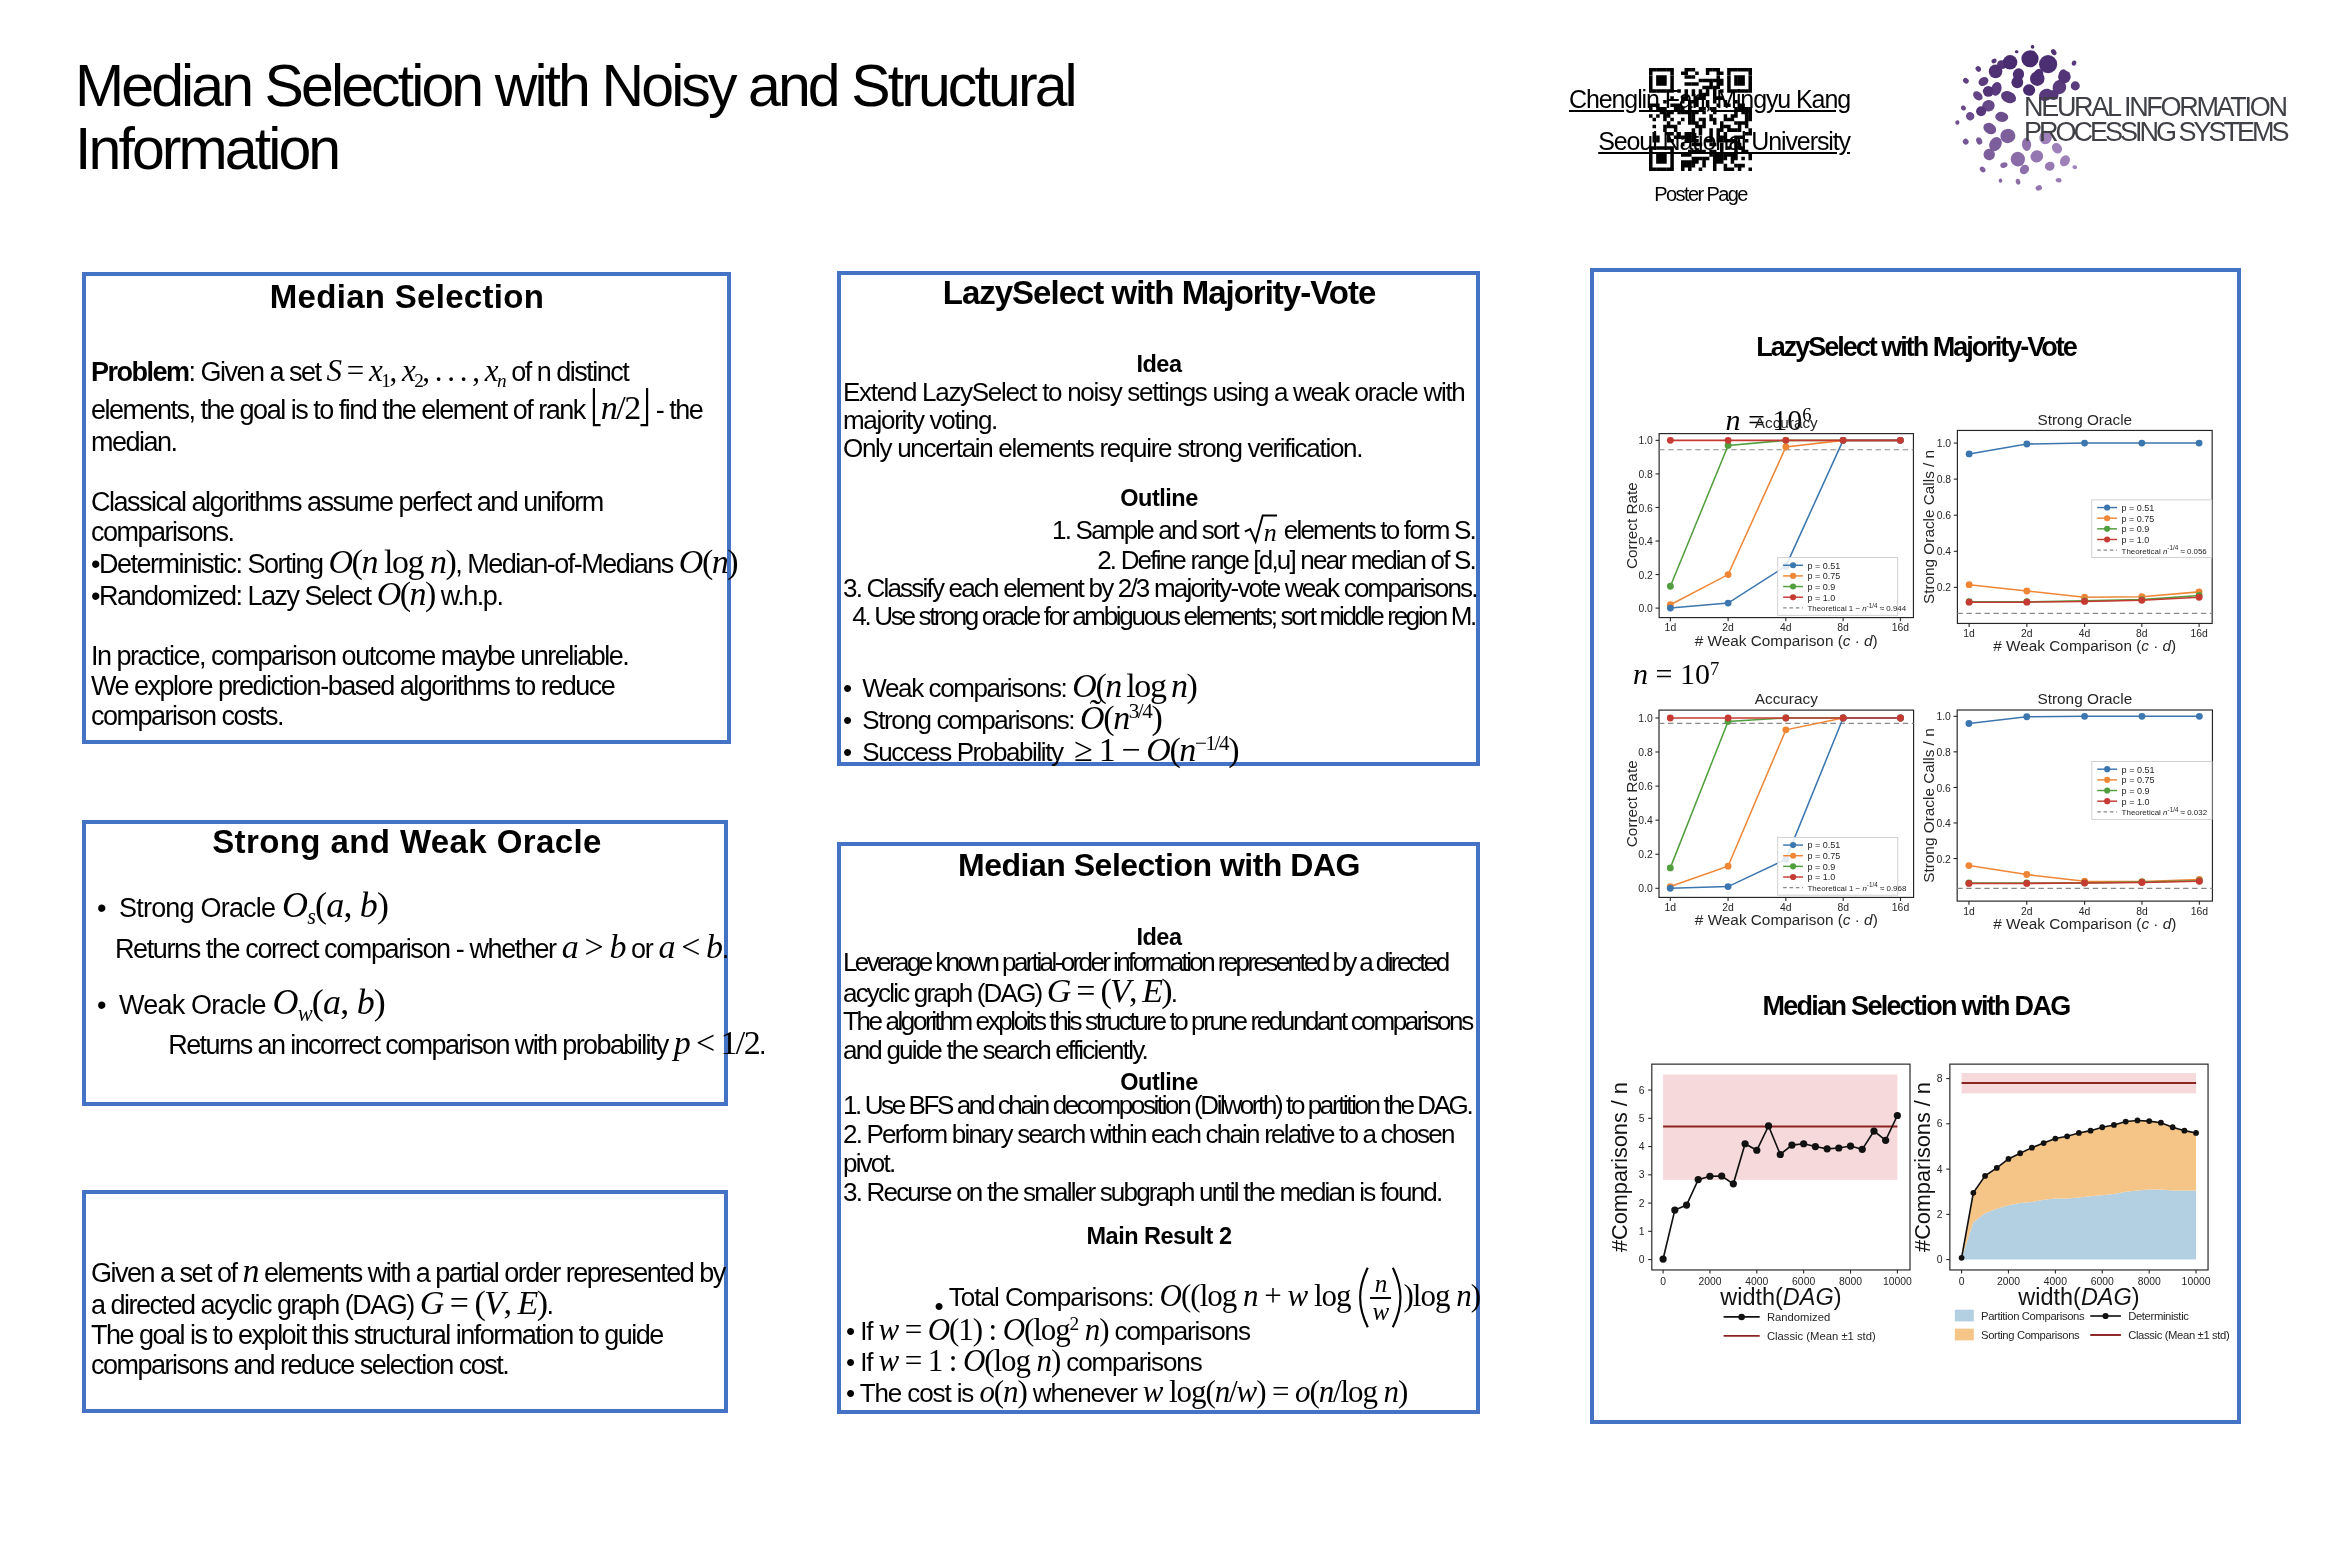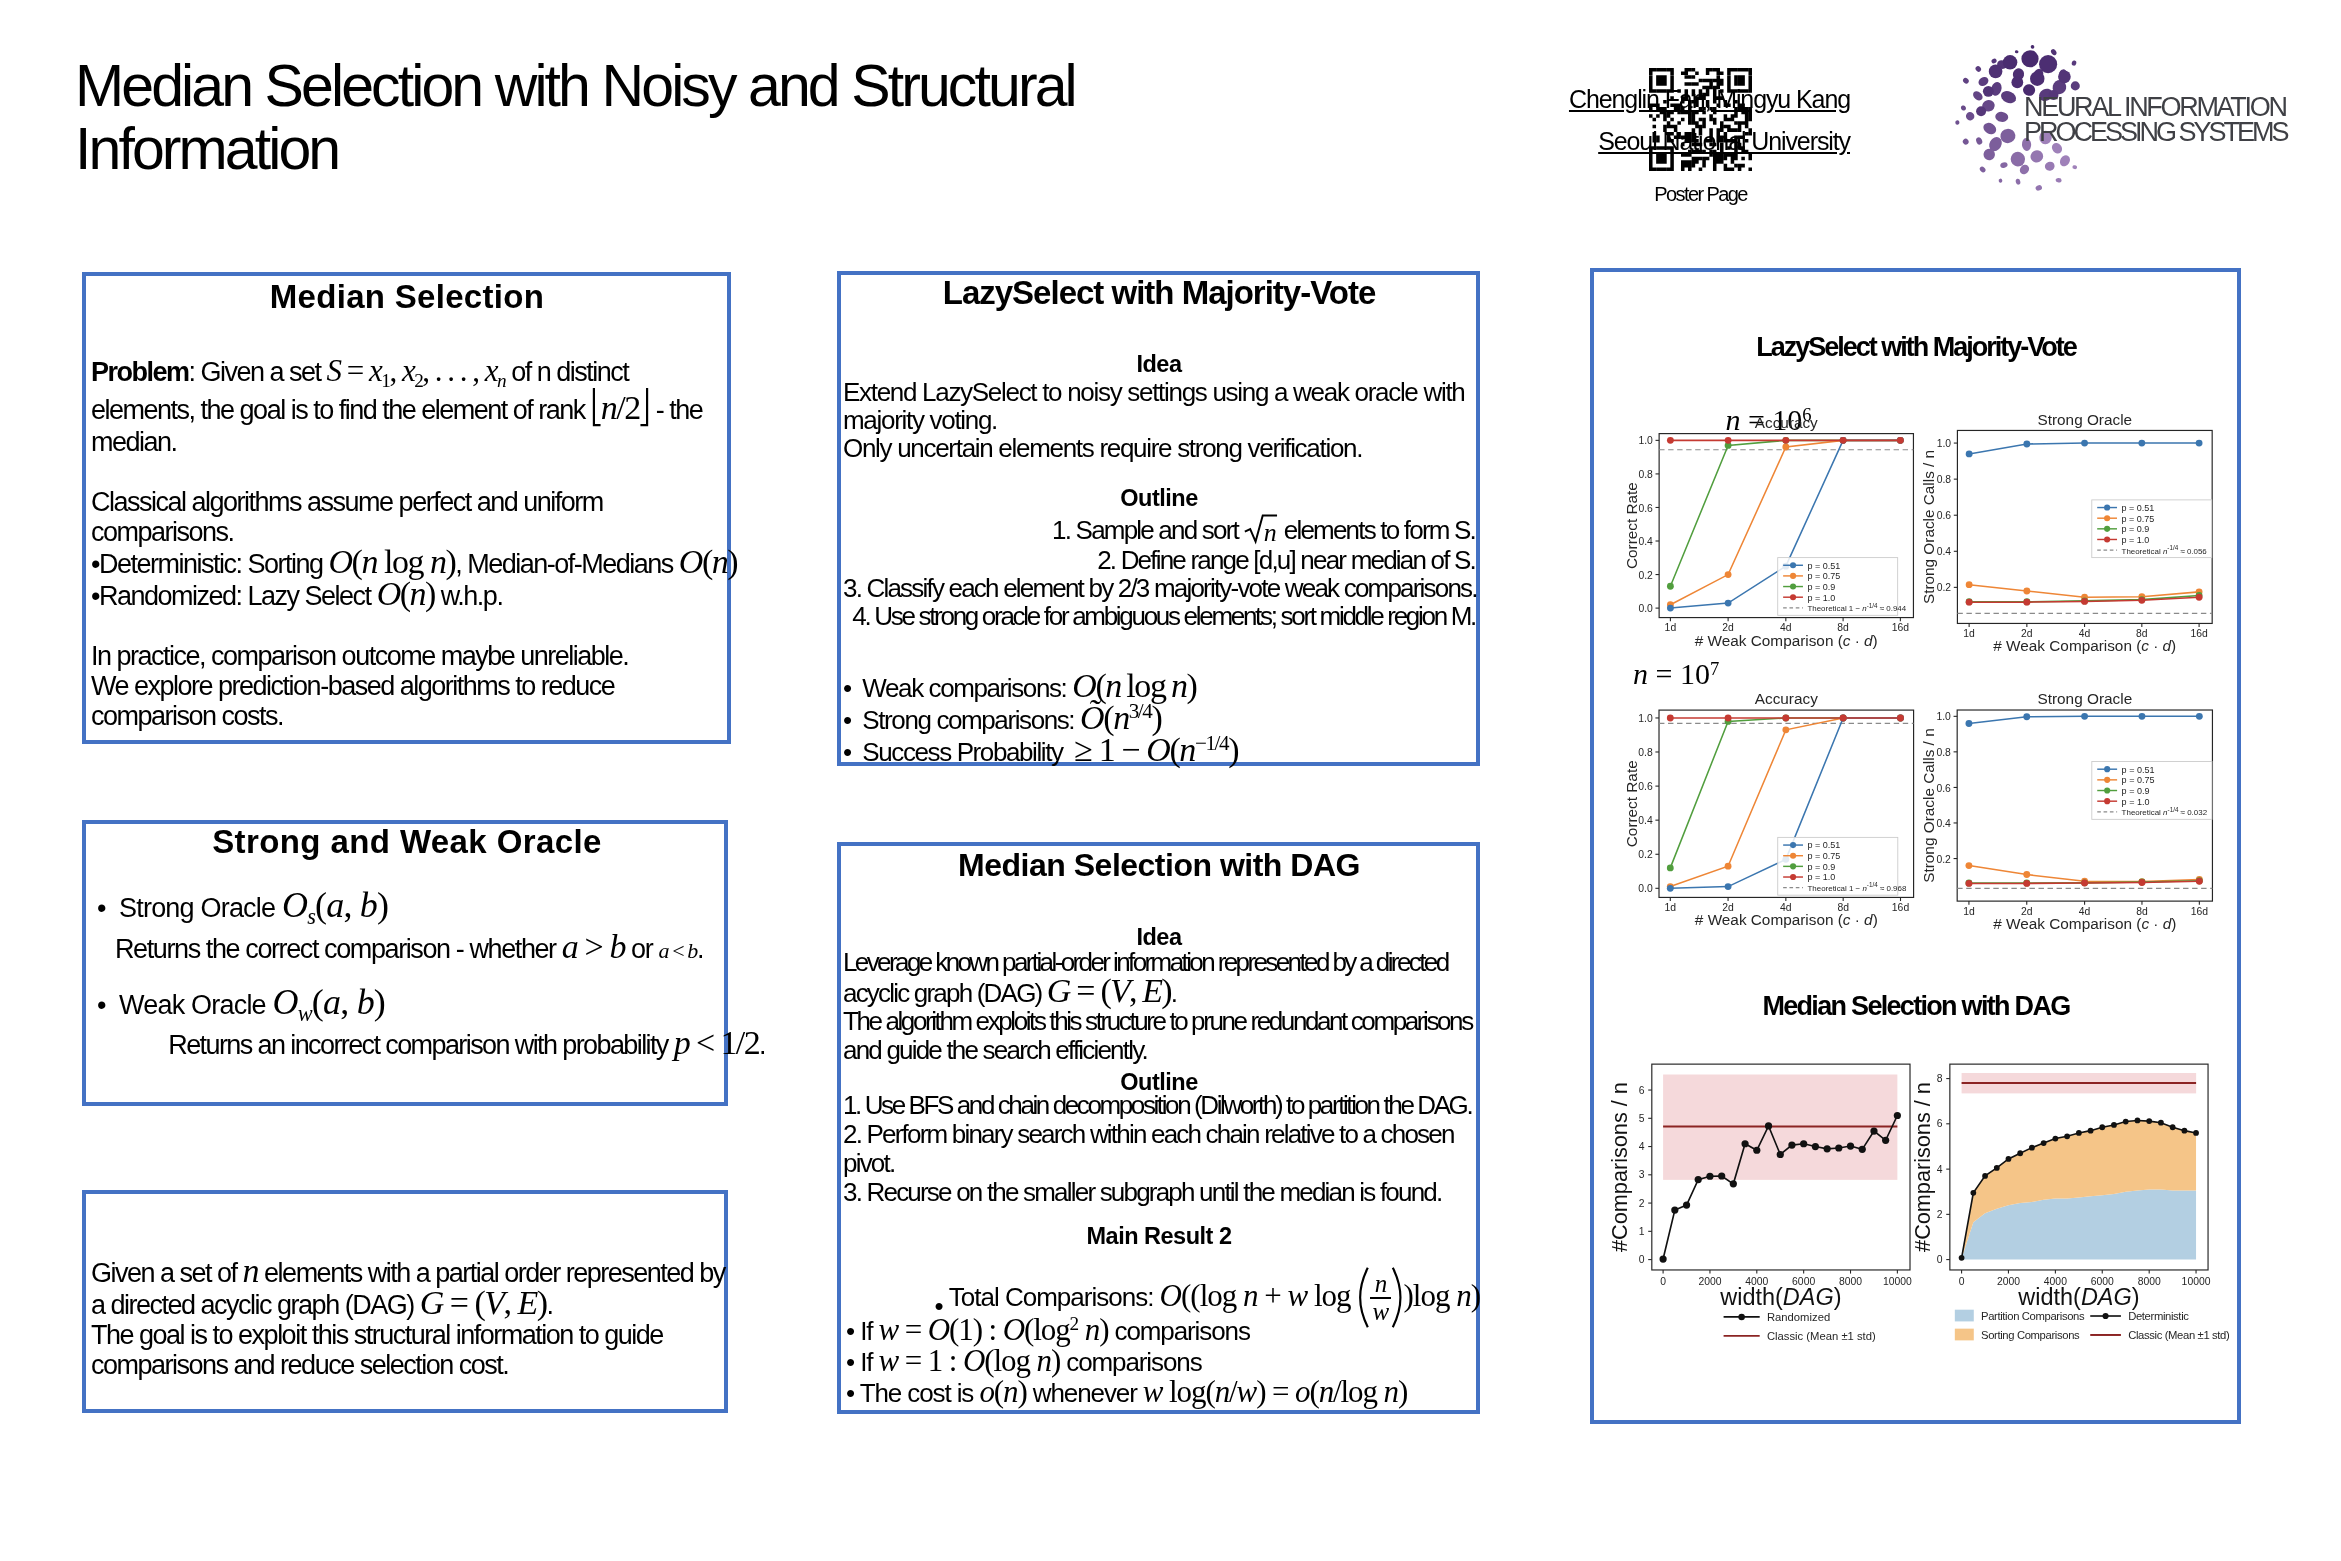--- a/index.html
+++ b/index.html
@@ -86,21 +86,21 @@
 <div style="position:absolute;left:837px;top:842px;width:635px;height:564px;border:4.5px solid #4472C4;background:#fff"></div>
 <div style="position:absolute;left:1590px;top:268px;width:643px;height:1148px;border:4.5px solid #4472C4;background:#fff"></div>
 <div class="abs" style="left:82px;top:280px;width:650px;font-size:33px;line-height:33px;text-align:center;white-space:nowrap;letter-spacing:0.3px;"><b>Median Selection</b></div>
 <div class="abs" style="left:91px;top:356px;width:632px;font-size:27px;line-height:30px;text-align:left;white-space:nowrap;letter-spacing:-1.5px;"><b>Problem</b>: Given a set <span class="f" style="font-size:31px"><i>S</i> = <i>x</i><sub>1</sub>, <i>x</i><sub>2</sub>, . . . , <i>x</i><sub><i>n</i></sub></span> of n distinct<br>elements, the goal is to find the element of rank <svg width="10" height="40" viewBox="0 0 11 44" style="vertical-align:-8.1px">
         <path d="M3.2 1 L3.2 42 L10.5 42" fill="none" stroke="#000" stroke-width="2.4"></path>
       </svg><span class="f" style="font-size:34px"><i>n</i>/2</span><svg width="10" height="40" viewBox="0 0 11 44" style="vertical-align:-8.1px">
         <path d="M7.8 1 L7.8 42 L0.5 42" fill="none" stroke="#000" stroke-width="2.4"></path>
       </svg> - the<br>median.<br>&nbsp;<br>Classical algorithms assume perfect and uniform<br>comparisons.<br>•Deterministic: Sorting <span class="f" style="font-size:34px"><i>O</i>(<i>n</i> log <i>n</i>)</span>, Median-of-Medians <span class="f" style="font-size:34px"><i>O</i>(<i>n</i>)</span><br>•Randomized: Lazy Select <span class="f" style="font-size:34px"><i>O</i>(<i>n</i>)</span> w.h.p.<br>&nbsp;<br>In practice, comparison outcome maybe unreliable.<br>We explore prediction-based algorithms to reduce<br>comparison costs.</div>
 <div class="abs" style="left:82px;top:825px;width:650px;font-size:33px;line-height:33px;text-align:center;white-space:nowrap;letter-spacing:0.4px;"><b>Strong and Weak Oracle</b></div>
 <div class="abs" style="left:97px;top:887px;width:614px;font-size:27px;line-height:36px;text-align:left;white-space:nowrap;letter-spacing:-0.8px;">•&nbsp; Strong Oracle <span class="f" style="font-size:36px"><i>O</i><sub><i>s</i></sub>(<i>a</i>, <i>b</i>)</span></div>
-<div class="abs" style="left:115px;top:929px;width:614px;font-size:27px;line-height:36px;text-align:left;white-space:nowrap;letter-spacing:-1.4px;">Returns the correct comparison - whether <span class="f" style="font-size:34px"><i>a</i> &gt; <i>b</i></span> or <span class="f" style="font-size:22px"><i>a</i> &lt; <i>b</i></span>.</div>
+<div class="abs" style="left:115px;top:929px;width:614px;font-size:27px;line-height:36px;text-align:left;white-space:nowrap;letter-spacing:-1.4px;">Returns the correct comparison - whether <span class="f" style="font-size:34px"><i>a</i> &gt; <i>b</i></span> or <span class="f" style="font-size:34px"><i>a</i> &lt; <i>b</i></span>.</div>
 <div class="abs" style="left:97px;top:984px;width:614px;font-size:27px;line-height:36px;text-align:left;white-space:nowrap;letter-spacing:-0.8px;">•&nbsp; Weak Oracle <span class="f" style="font-size:36px"><i>O</i><sub><i>w</i></sub>(<i>a</i>, <i>b</i>)</span></div>
 <div class="abs" style="left:115px;top:1025px;width:614px;font-size:27px;line-height:36px;text-align:right;white-space:nowrap;letter-spacing:-1.6px;margin-left:36px;">Returns an incorrect comparison with probability <span class="f" style="font-size:34px"><i>p</i> &lt; 1/2</span>.</div>
 <div class="abs" style="left:91px;top:1256px;width:632px;font-size:27px;line-height:30px;text-align:left;white-space:nowrap;letter-spacing:-1.5px;">Given a set of <span class="f" style="font-size:34px"><i>n</i></span> elements with a partial order represented by<br>a directed acyclic graph (DAG) <span class="f" style="font-size:34px"><i>G</i> = (<i>V</i>, <i>E</i>)</span>.<br>The goal is to exploit this structural information to guide<br>comparisons and reduce selection cost.</div>
 <div class="abs" style="left:837px;top:276px;width:644px;font-size:33px;line-height:33px;text-align:center;white-space:nowrap;letter-spacing:-1px;"><b>LazySelect with Majority-Vote</b></div>
 <div class="abs" style="left:837px;top:352px;width:644px;font-size:23.5px;line-height:25px;text-align:center;white-space:nowrap;letter-spacing:-0.5px;"><b>Idea</b></div>
 <div class="abs" style="left:843px;top:378px;width:632px;font-size:26px;line-height:28px;text-align:left;white-space:nowrap;letter-spacing:-1.3px;">Extend LazySelect to noisy settings using a weak oracle with<br>majority voting.<br>Only uncertain elements require strong verification.</div>
 <div class="abs" style="left:837px;top:486px;width:644px;font-size:23.5px;line-height:25px;text-align:center;white-space:nowrap;letter-spacing:-0.5px;"><b>Outline</b></div>
 <div class="abs" style="left:843px;top:512px;width:632px;font-size:26px;line-height:28px;text-align:right;white-space:nowrap;letter-spacing:-1.8px;">1. Sample and sort <svg width="35" height="34" viewBox="0 0 39 38" style="vertical-align:-7.2px;font-size:29px">
         <path d="M2 22 L8 19 L14 33 L22 4 L38 4" stroke="#000" stroke-width="2.2" fill="none"></path>
         <text x="23" y="32" font-family="Liberation Serif,serif" font-style="italic" font-size="29">n</text>

